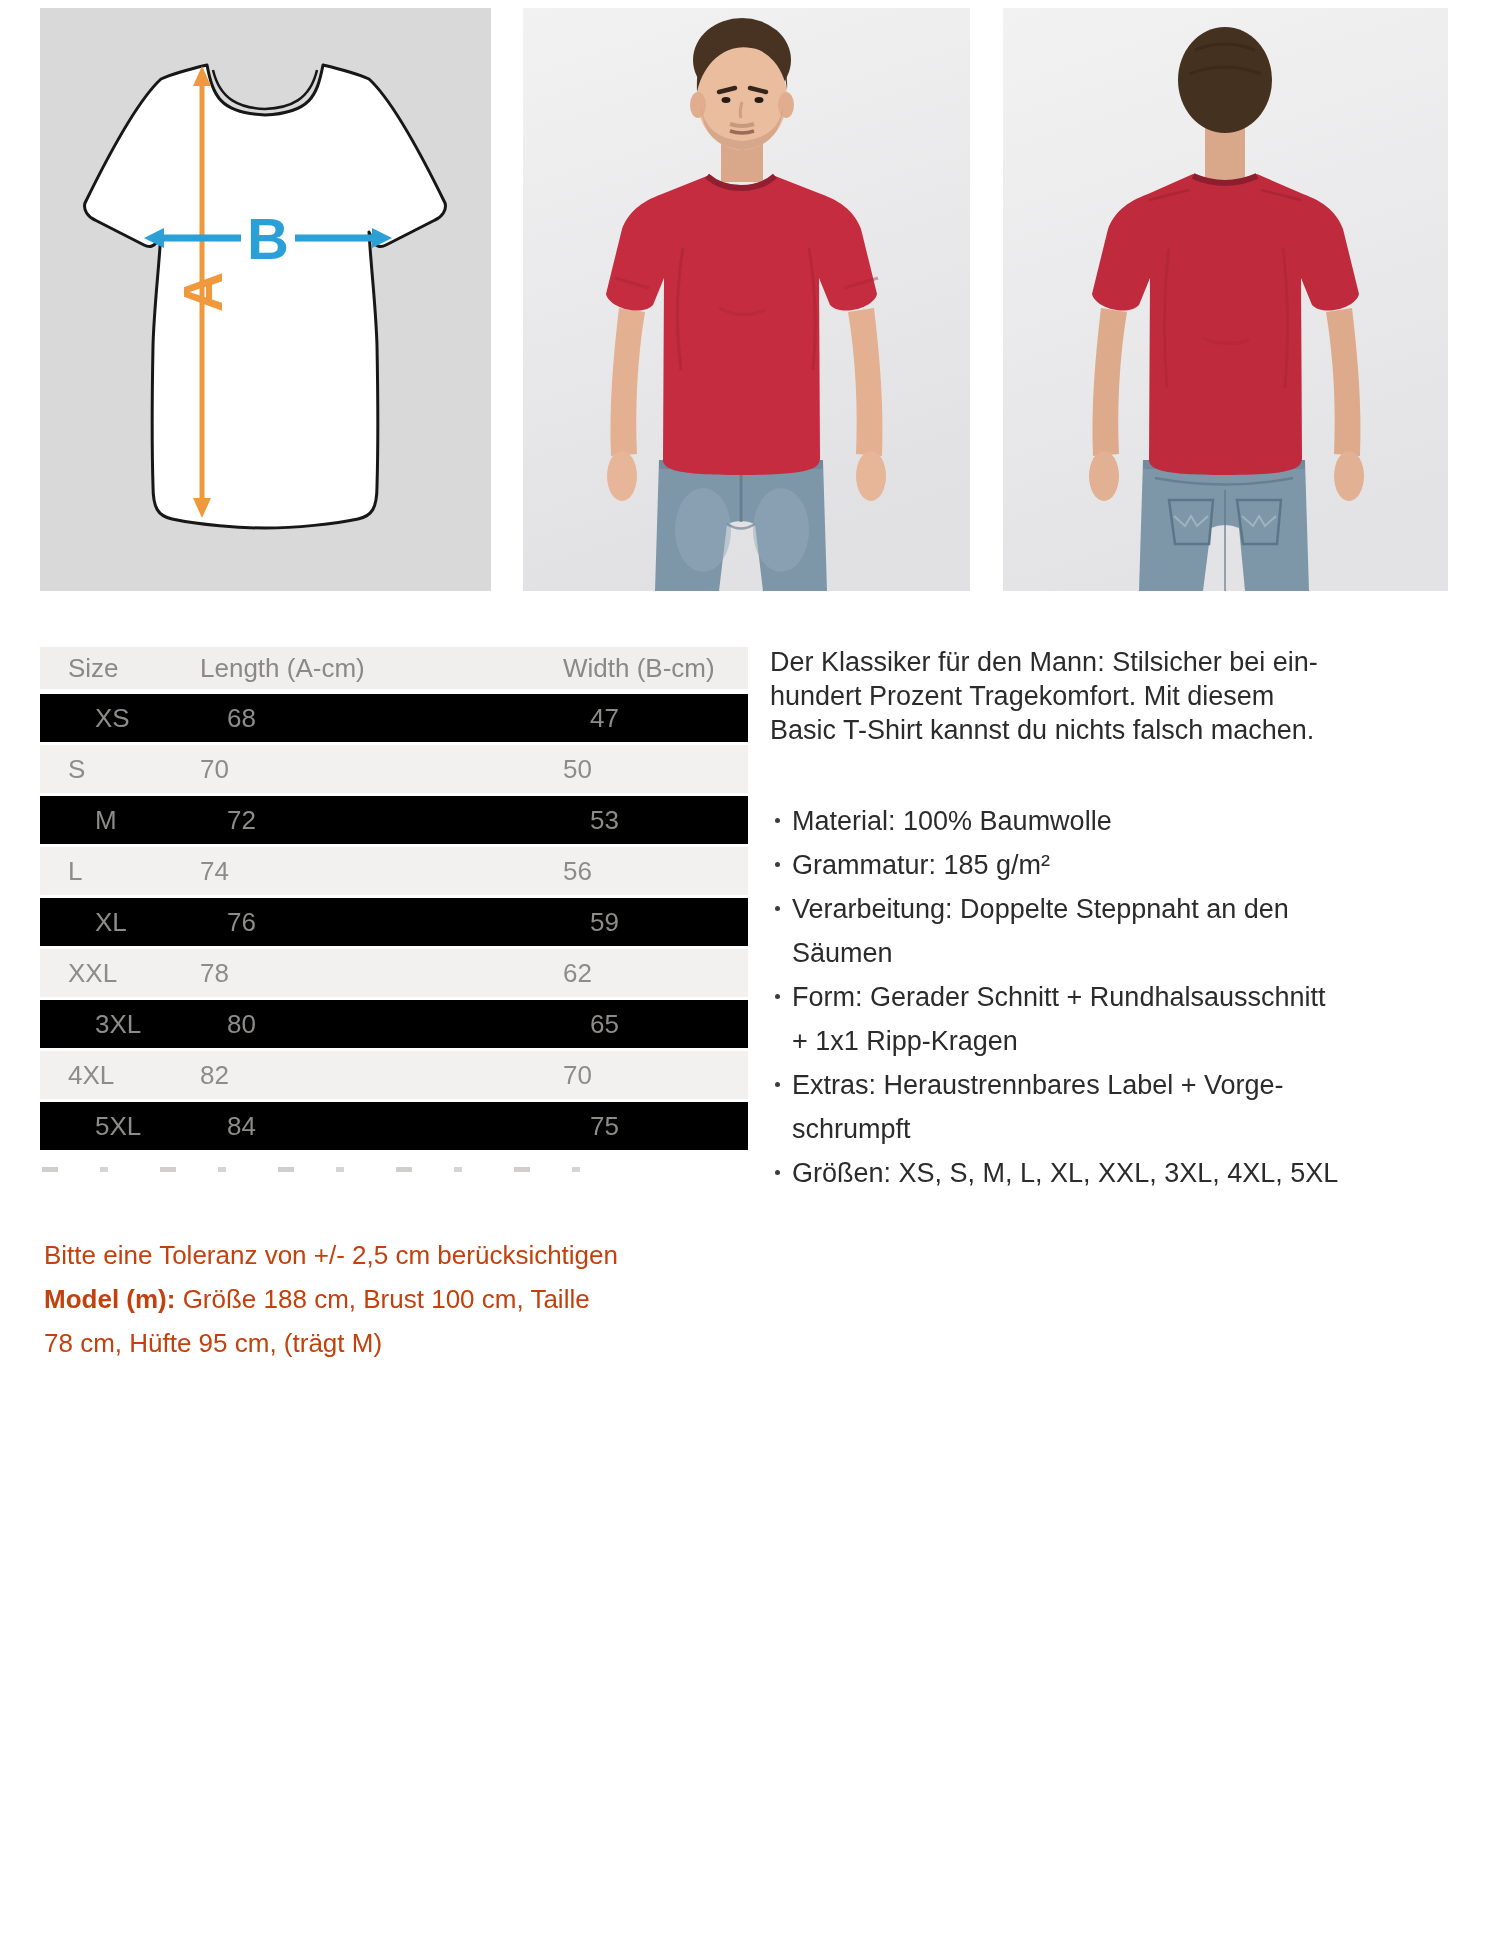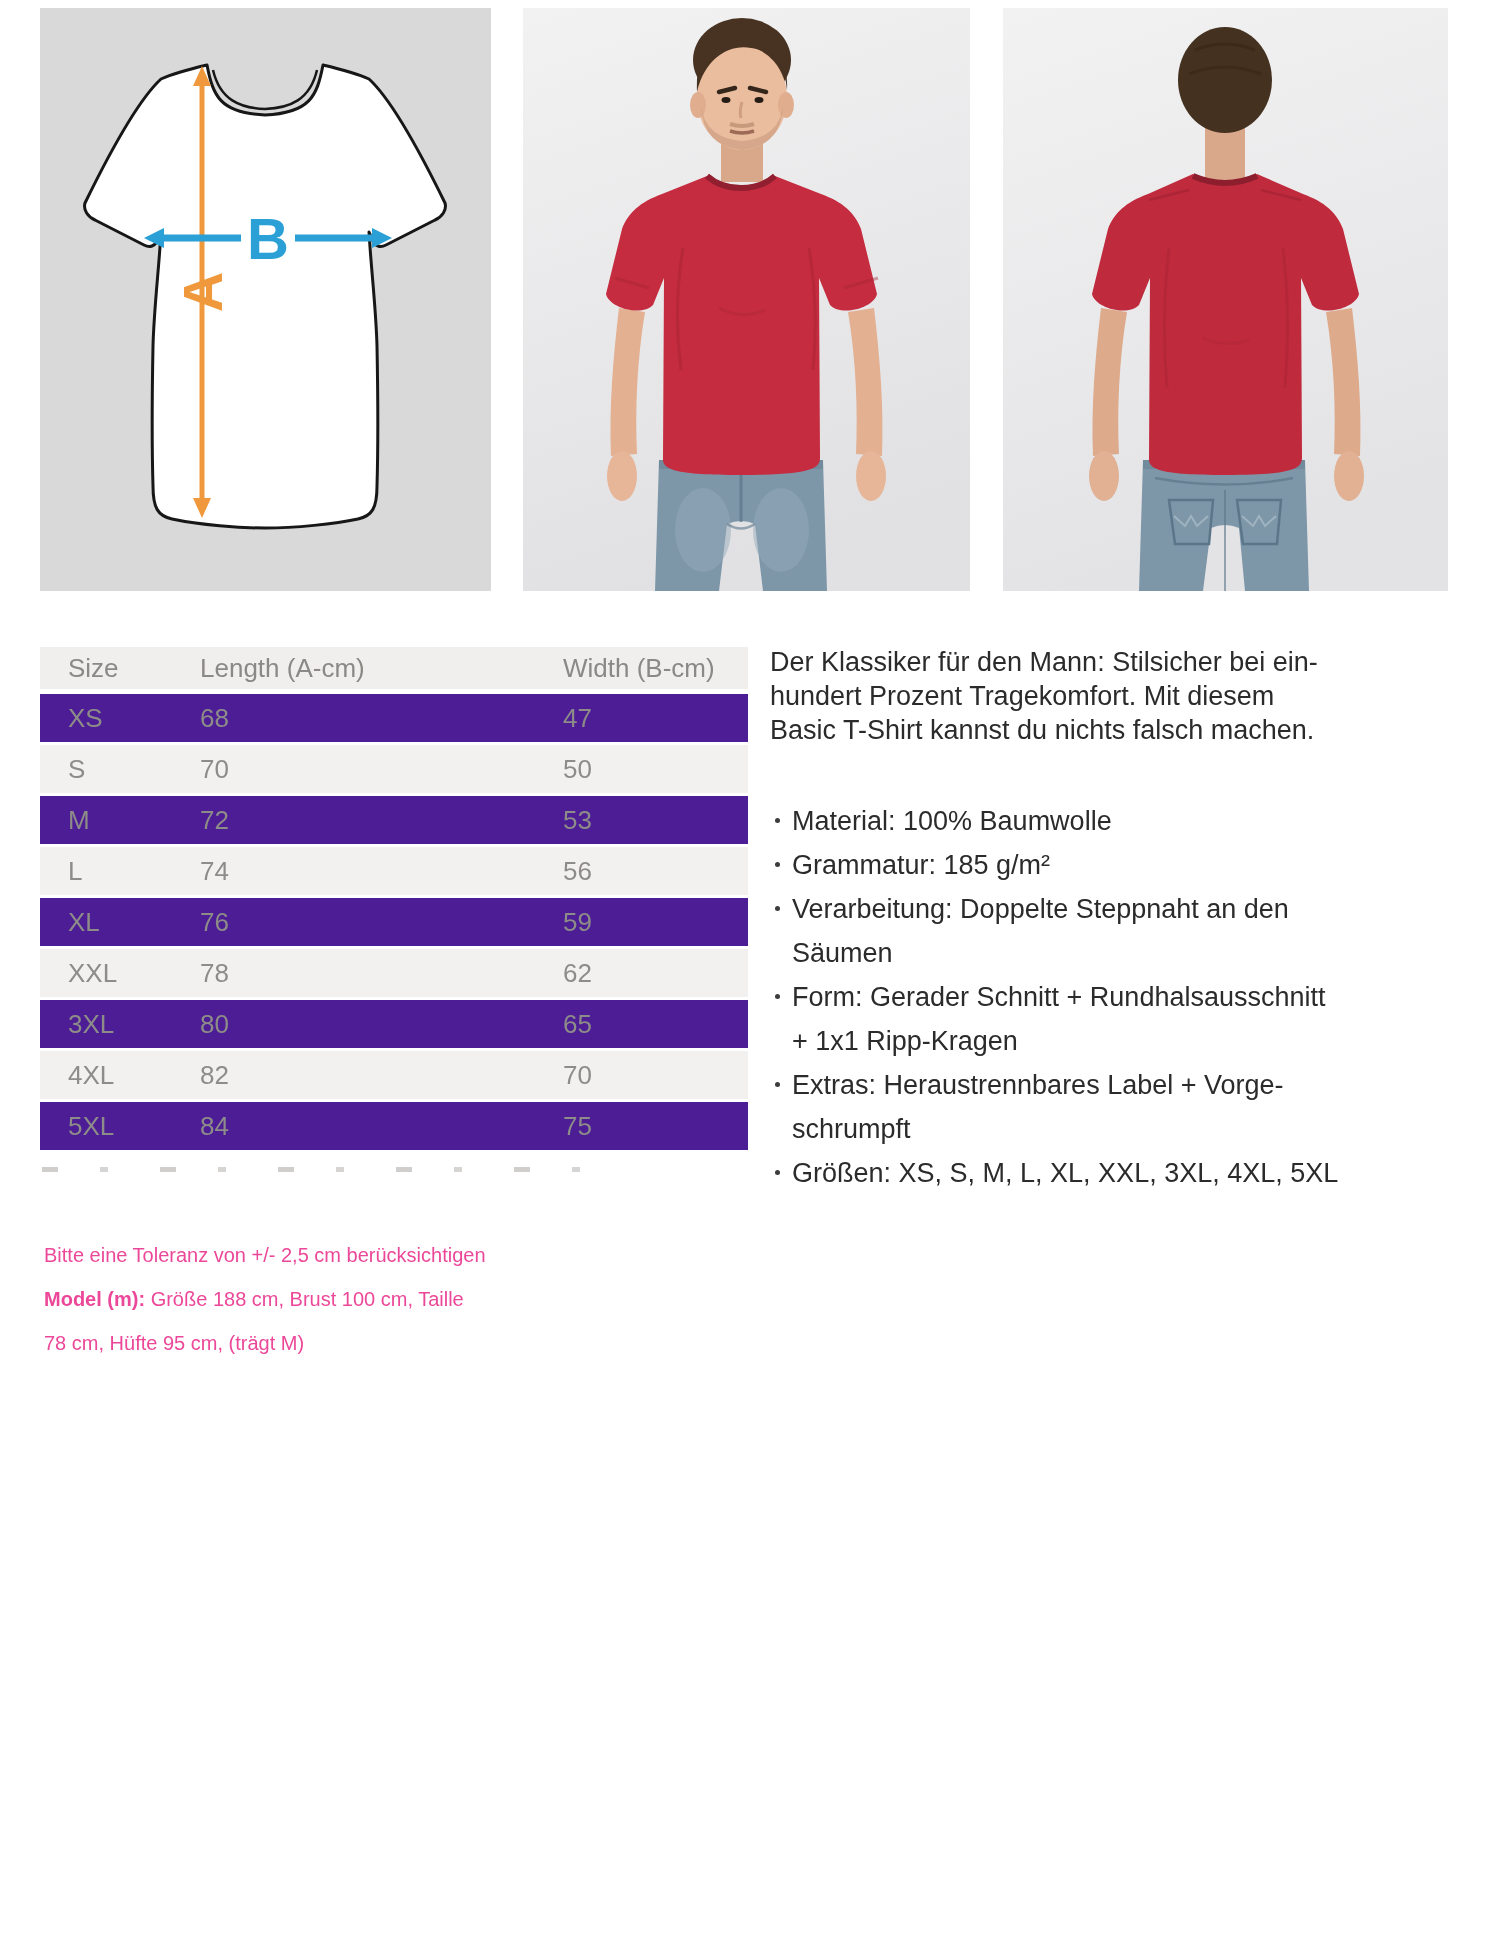--- a/index.html
+++ b/index.html
@@ -11,37 +11,37 @@
   .img-box{height:583px;overflow:hidden;}
   .img-box svg{display:block;}
   .gap1{width:32px;}
   .gap2{width:33px;}
 
   
   .size-table{position:absolute;left:40px;top:647px;width:708px;color:#8e8c89;font-size:26px;}
   .t-row{display:grid;grid-template-columns:160px 363px 1fr;align-items:center;}
   .t-head{background:#f1efed;height:42px;margin-bottom:5px;color:#8b8986;}
   .t-data{height:48px;margin-bottom:3px;color:#8e8c89;}
-  .t-dark{background:#4c1d95;}
+  .t-dark{background:#000000;padding-left:27px;}
   .t-light{background:#f3f1ef;}
   .c1{padding-left:28px;}
 
   
   .clipped-marks{position:absolute;left:42px;top:1167px;width:566px;height:5px;opacity:.55;
     background:repeating-linear-gradient(90deg,#aaa7a3 0 16px,transparent 16px 58px,#b5b2ae 58px 66px,transparent 66px 118px);}
 
   
   .desc{position:absolute;left:770px;top:645px;width:680px;color:#2b2b2b;}
   .desc-intro{font-size:27px;line-height:34px;white-space:pre-line;}
   .desc-bullets{list-style:none;margin:52px 0 0 0;padding:0;font-size:27px;line-height:44px;}
   .desc-bullets li{position:relative;padding-left:22px;white-space:pre-line;}
   .desc-bullets li .dot{position:absolute;left:5px;top:19px;width:5px;height:5px;border-radius:50%;background:#3c3c3c;}
 
   
-  .notes{position:absolute;left:44px;top:1233px;width:580px;color:#ec4899;font-size:20px;line-height:44px;}
+  .notes{position:absolute;left:44px;top:1233px;width:580px;color:#c2410c;font-size:26px;line-height:44px;}
   .notes .model-line{white-space:pre-line;}
   .notes b{font-weight:bold;margin-top:11px;}
 </style>
 </head>
 <body>
 
 <div class="page">
 
   <div class="top-row">
 

